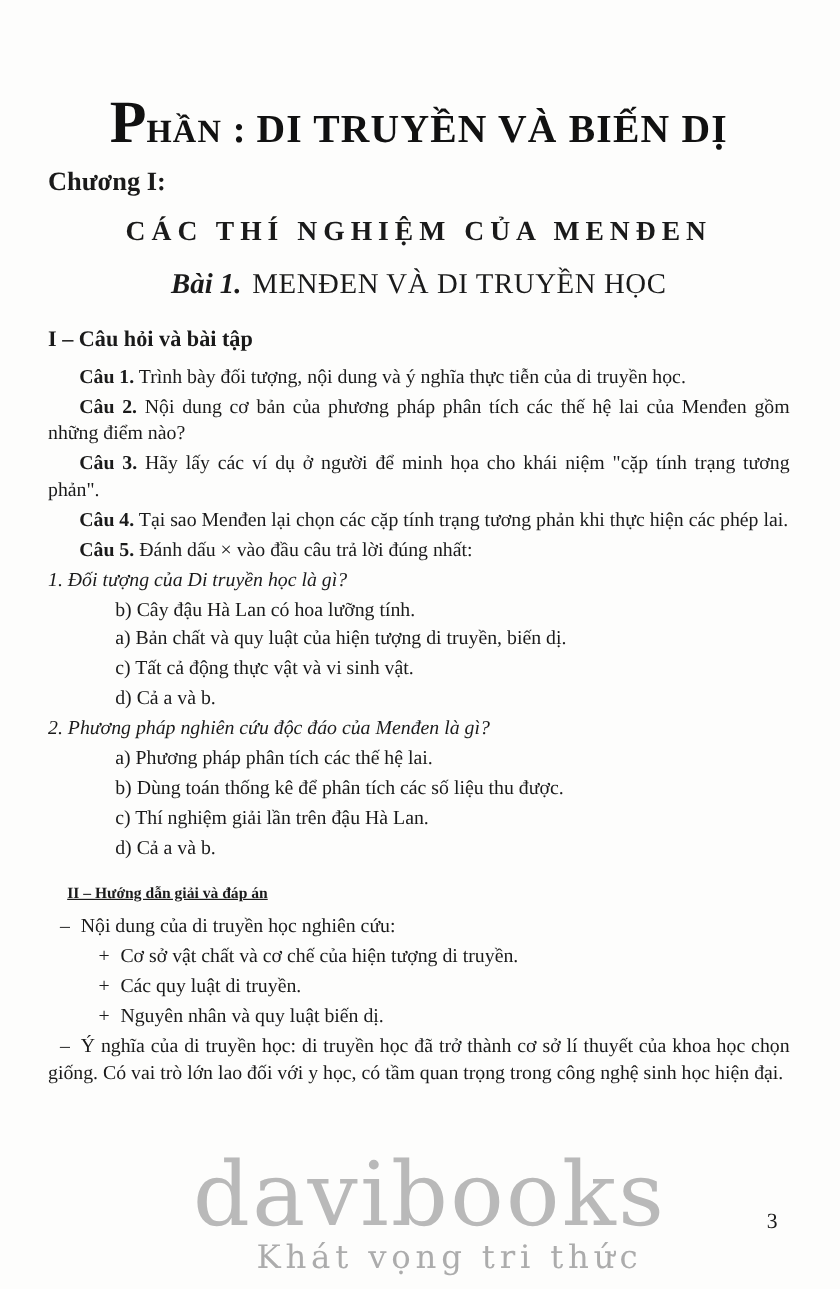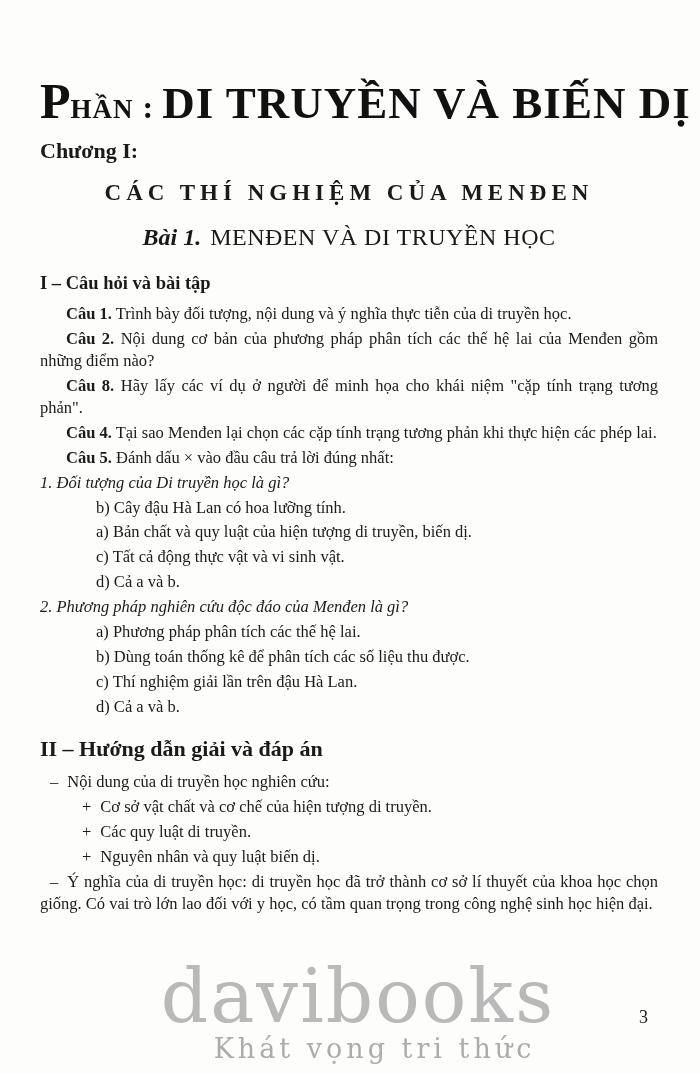--- a/index.html
+++ b/index.html
@@ -23,33 +23,33 @@
     margin: 0 0 12px 0;
     text-align: center;
     font-weight: bold;
     color: #111;
     white-space: nowrap;
     line-height: 1;
   }
   .part-initial { font-size: 50px; }
   .part-small   { font-size: 27px; letter-spacing: 1px; }
   .part-sep     { font-size: 32px; margin: 0 9px; }
-  .part-main    { font-size: 45px; letter-spacing: 1px; }
+  .part-main    { font-size: 33px; letter-spacing: 1px; }
 
   .chapter { font-size: 22px; font-weight: bold; margin: 8px 0 16px 0; }
   .chapter-title {
     text-align: center; font-size: 23px; font-weight: bold;
     letter-spacing: 5px; margin: 16px 0 0 0;
   }
   .lesson { text-align: center; font-size: 24px; margin: 18px 0 0 0; }
   .lesson-label { font-weight: bold; font-style: italic; margin-right: 9px; }
   .lesson-title { letter-spacing: 0.5px; }
 
   .sec-heading { font-size: 18.5px; font-weight: bold; margin: 22px 0 9px 0; font-family: Liberation Serif, serif; }
-  .sec-heading2 { font-size: 22px; font-weight: bold; margin: 18px 0 9px 0; }
+  .sec-heading2 { font-size: 13px; font-weight: bold; margin: 18px 0 9px 16px; text-decoration: underline; }
 
   p { margin: 0 0 3px 0; font-size: 16.5px; line-height: 1.33; text-align: justify; }
   .q { text-indent: 26px; }
   .qlabel { font-weight: bold; }
   .stem { font-style: italic; margin-top: 2px; text-align: left; }
   .opt  { margin-left: 56px; text-align: left; }
   .plus { margin-left: 42px; text-align: left; }
   .dash { text-indent: 10px; }
   .mk { margin-right: 9px; }
 
@@ -89,21 +89,21 @@
 
     <p class="q">
       <b class="qlabel">Câu 1.</b>
       <span>Trình bày đối tượng, nội dung và ý nghĩa thực tiễn của di truyền học.</span>
     </p>
     <p class="q">
       <b class="qlabel">Câu 2.</b>
       <span>Nội dung cơ bản của phương pháp phân tích các thế hệ lai của Menđen gồm những điểm nào?</span>
     </p>
     <p class="q">
-      <b class="qlabel">Câu 8.</b>
+      <b class="qlabel">Câu 3.</b>
       <span>Hãy lấy các ví dụ ở người để minh họa cho khái niệm "cặp tính trạng tương phản".</span>
     </p>
     <p class="q">
       <b class="qlabel">Câu 4.</b>
       <span>Tại sao Menđen lại chọn các cặp tính trạng tương phản khi thực hiện các phép lai.</span>
     </p>
     <p class="q">
       <b class="qlabel">Câu 5.</b>
       <span>Đánh dấu × vào đầu câu trả lời đúng nhất:</span>
     </p>

